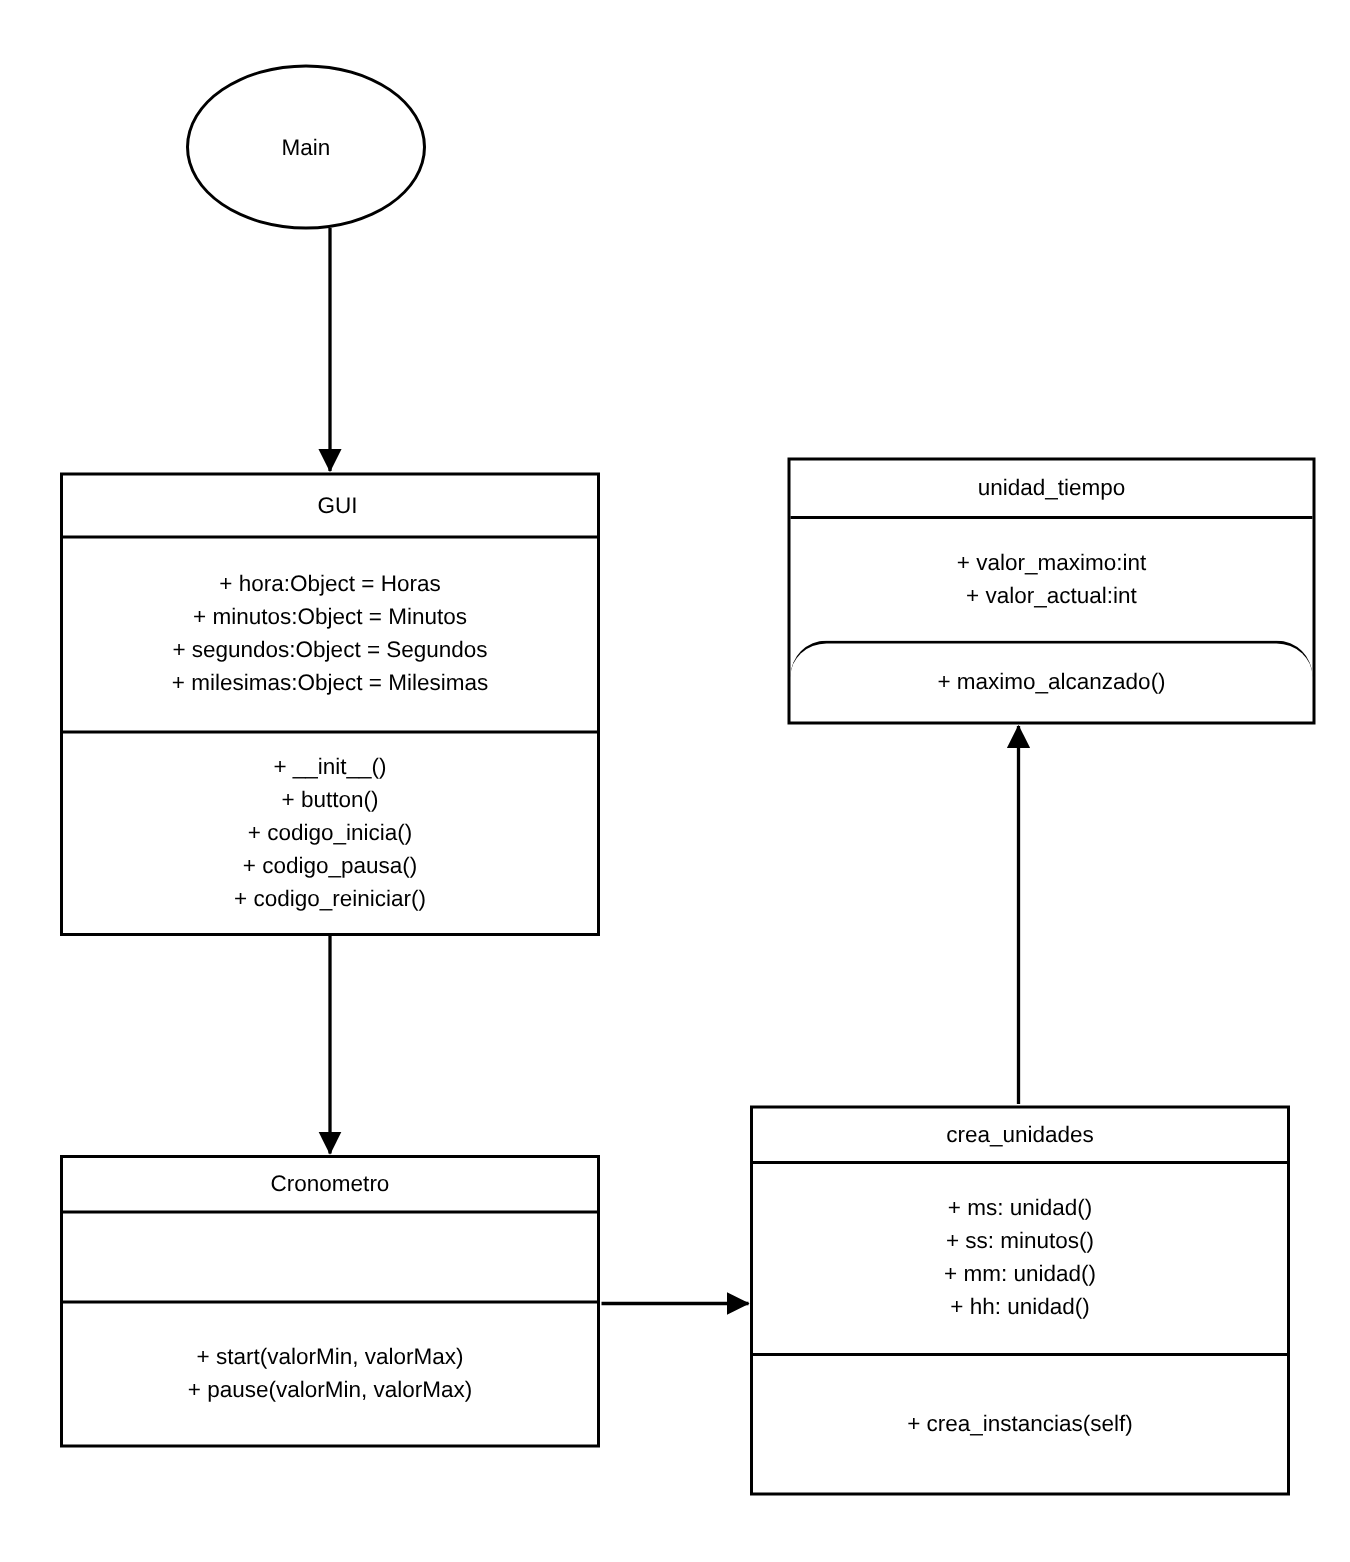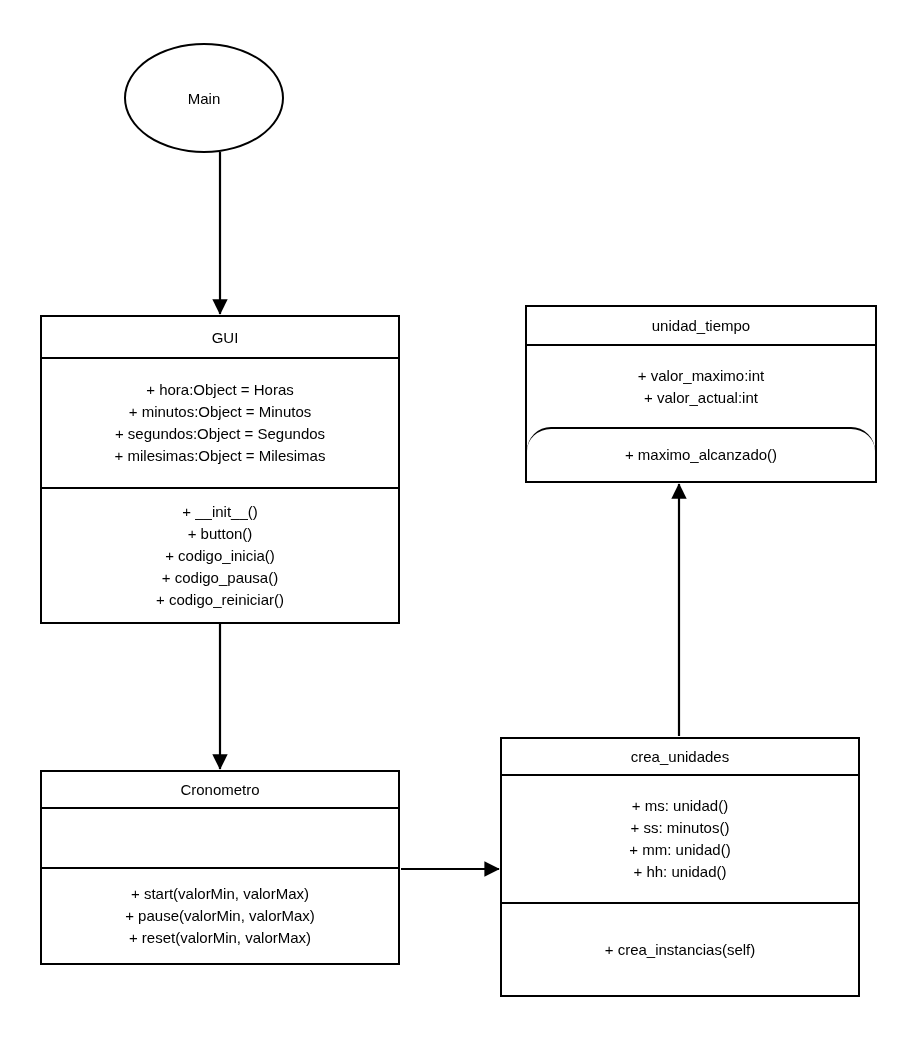--- a/index.html
+++ b/index.html
@@ -142,21 +142,20 @@
   </div>
 
   <div class="uml-class" style="left:40px; top:770px; width:360px; height:195px;">
     <div class="uml-compartment" style="height:35px;">
       <div class="uml-name">Cronometro</div>
     </div>
     <div class="uml-compartment" style="height:60px;"></div>
     <div class="uml-compartment" style="flex:1 1 auto;">
       <div class="uml-member">+ start(valorMin, valorMax)</div>
       <div class="uml-member">+ pause(valorMin, valorMax)</div>
-      <div class="uml-member">+ reset(valorMin, valorMax)</div>
     </div>
   </div>
 
   <div class="uml-class" style="left:500px; top:737px; width:360px; height:260px;">
     <div class="uml-compartment" style="height:35px;">
       <div class="uml-name">crea_unidades</div>
     </div>
     <div class="uml-compartment" style="height:128px;">
       <div class="uml-member">+ ms: unidad()</div>
       <div class="uml-member">+ ss: minutos()</div>

